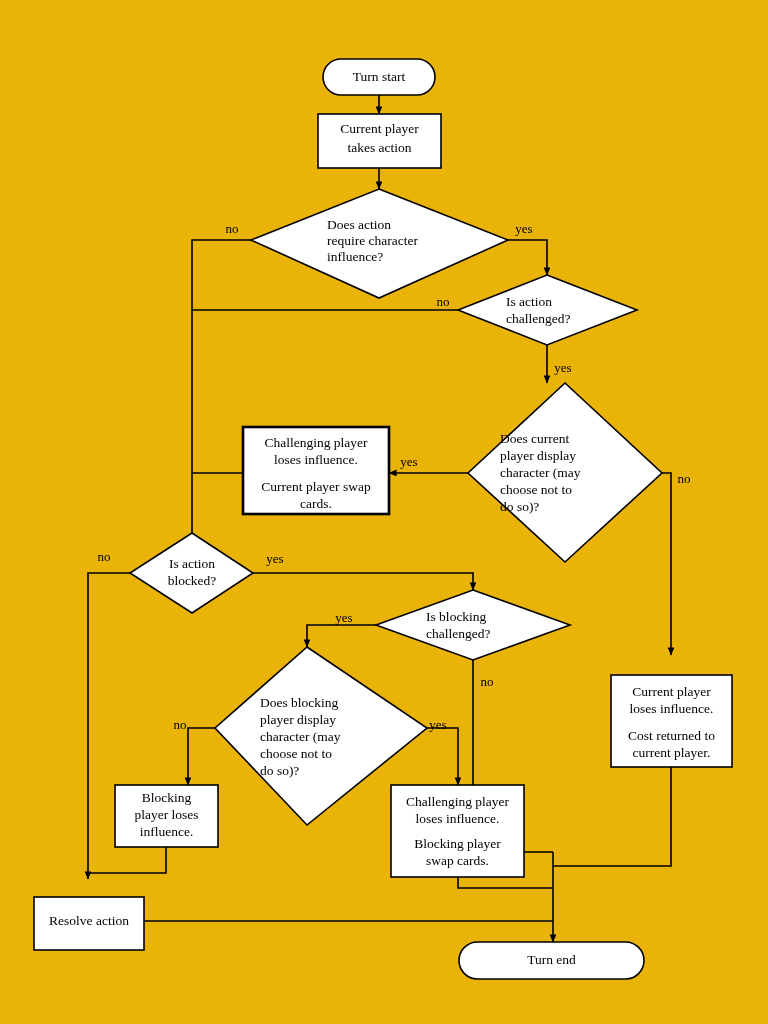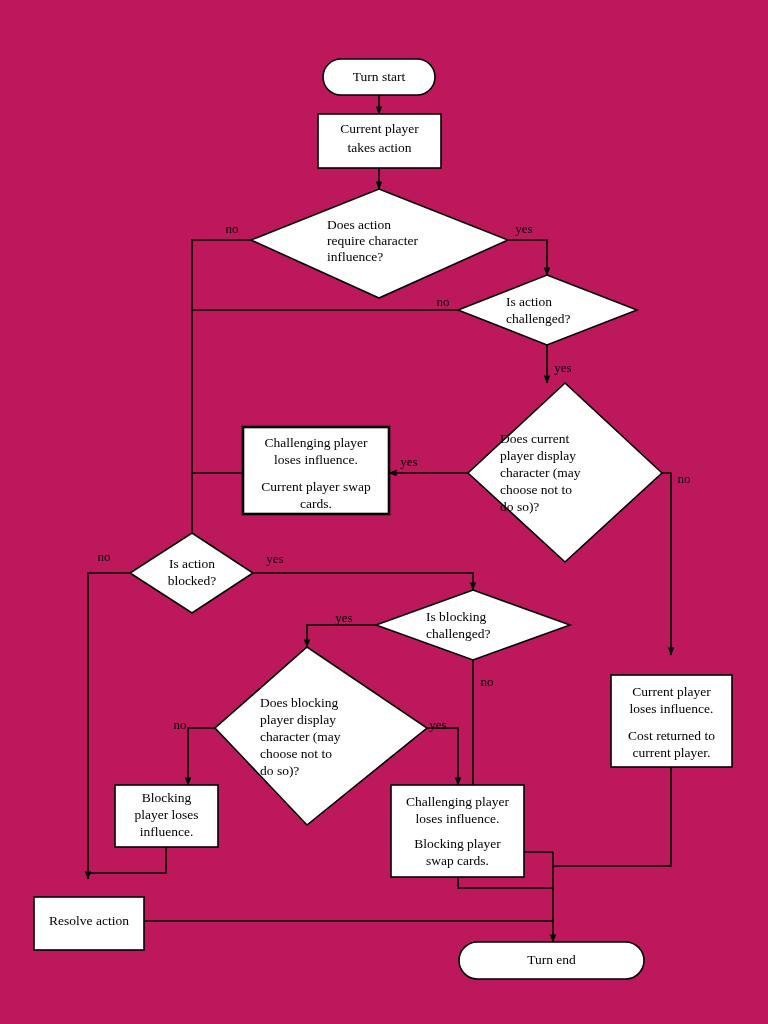--- a/index.html
+++ b/index.html
@@ -10,21 +10,21 @@
   body {
     width: 768px;
     height: 1024px;
     font-family: "Liberation Serif", "DejaVu Serif", serif;
     overflow: hidden;
   }
   #flow-root {
     position: relative;
     width: 768px;
     height: 1024px;
-    background: #be185d;
+    background: #eab308;
   }
   svg.flow-canvas {
     display: block;
     width: 768px;
     height: 1024px;
   }
   .shape-stroke {
     fill: #ffffff;
     stroke: #000000;
     stroke-width: 1.6;

